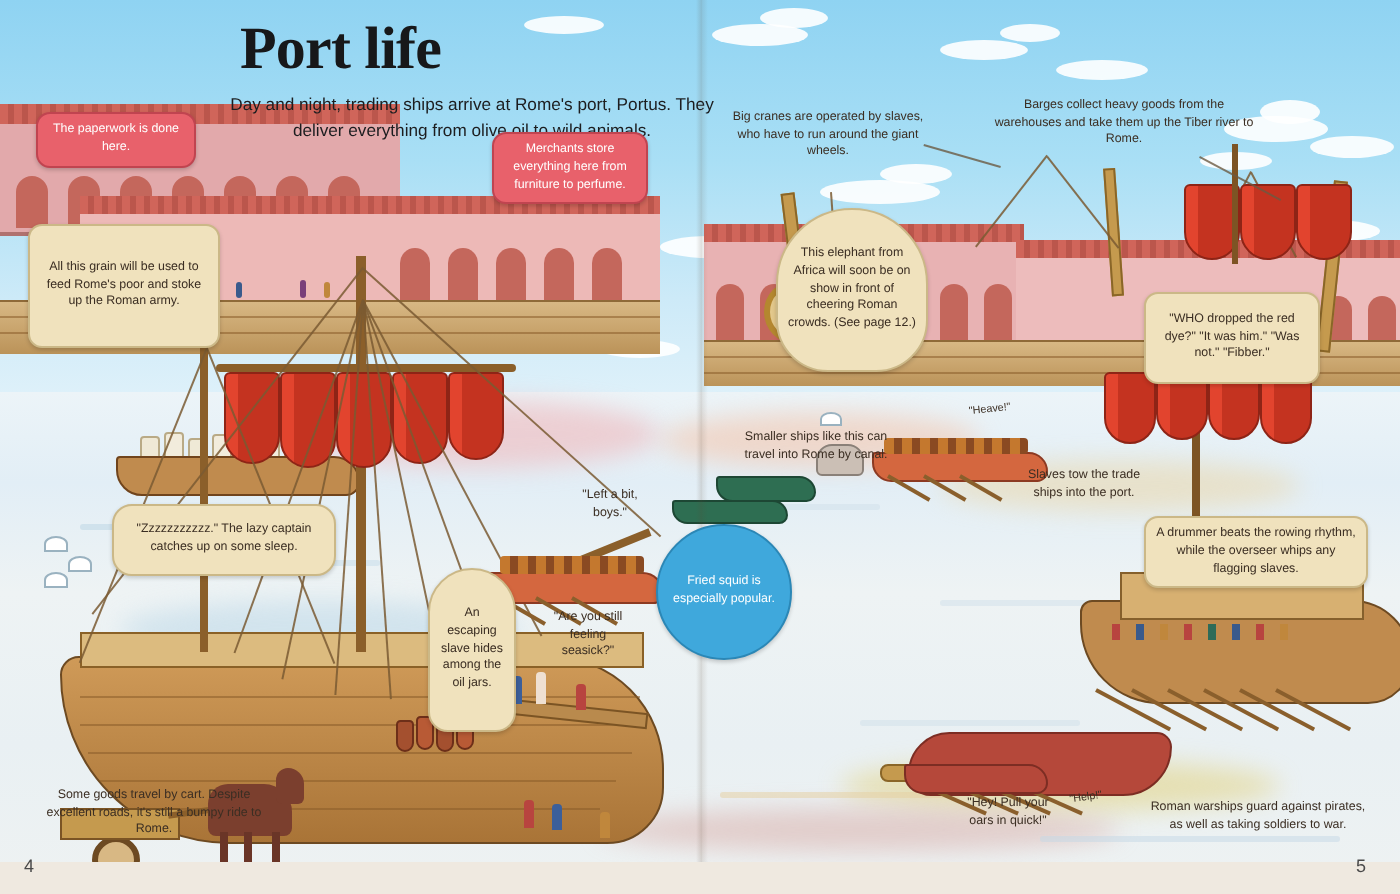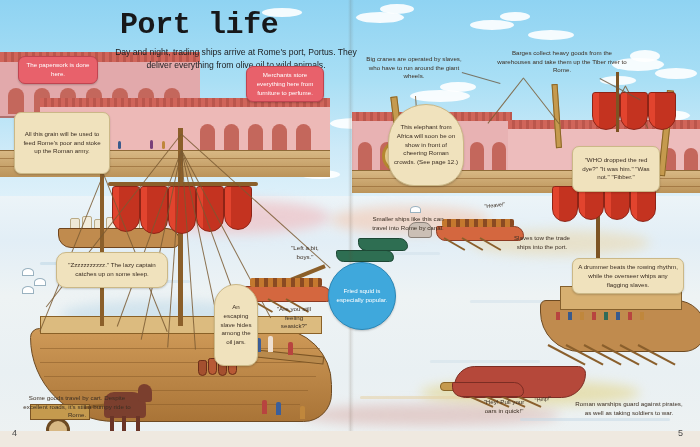--- a/index.html
+++ b/index.html
@@ -44,21 +44,21 @@
   }
   .c-cream{background:#efe0b9;border:1px solid #c9b display;}
   .c-cream{background:#f0e2bd;border:1px solid #cbb887;border-radius:7px;box-shadow:0 1px 2px rgba(0,0,0,.18);}
   .c-pink{background:#e8616b;border:1px solid #c04450;border-radius:7px;color:#fff;box-shadow:0 1px 2px rgba(0,0,0,.2);}
   .c-blue{background:#3fa8dc;border:1px solid #2b87b6;border-radius:50%;color:#fff;box-shadow:0 1px 2px rgba(0,0,0,.2);}
   .c-plain{color:#3b2e23;text-align:center;font-size:6.2px;line-height:1.4;}
   .leader{position:absolute;border-top:1px solid #6b5a42;transform-origin:0 0;opacity:.8;}
   
   .title{
     position:absolute;left:120px;top:8px;font-size:30px;font-weight:bold;
-    color:#17181a;letter-spacing:-.4px;font-family:Liberation Mono, monospace;
+    color:#17181a;letter-spacing:-.4px;font-family:Liberation Serif, serif;
   }
   .intro{
     position:absolute;left:112px;top:46px;width:248px;
     font-size:8.6px;line-height:1.55;color:#1c1d1f;text-align:center;
   }
   .pageno{position:absolute;font-size:9px;color:#4a4a4a;}
   .gutter{
     position:absolute;left:348px;top:0;width:6px;height:447px;
     background:linear-gradient(90deg,rgba(0,0,0,0) 0%,rgba(90,70,50,.16) 45%,rgba(90,70,50,.10) 55%,rgba(0,0,0,0) 100%);
   }

